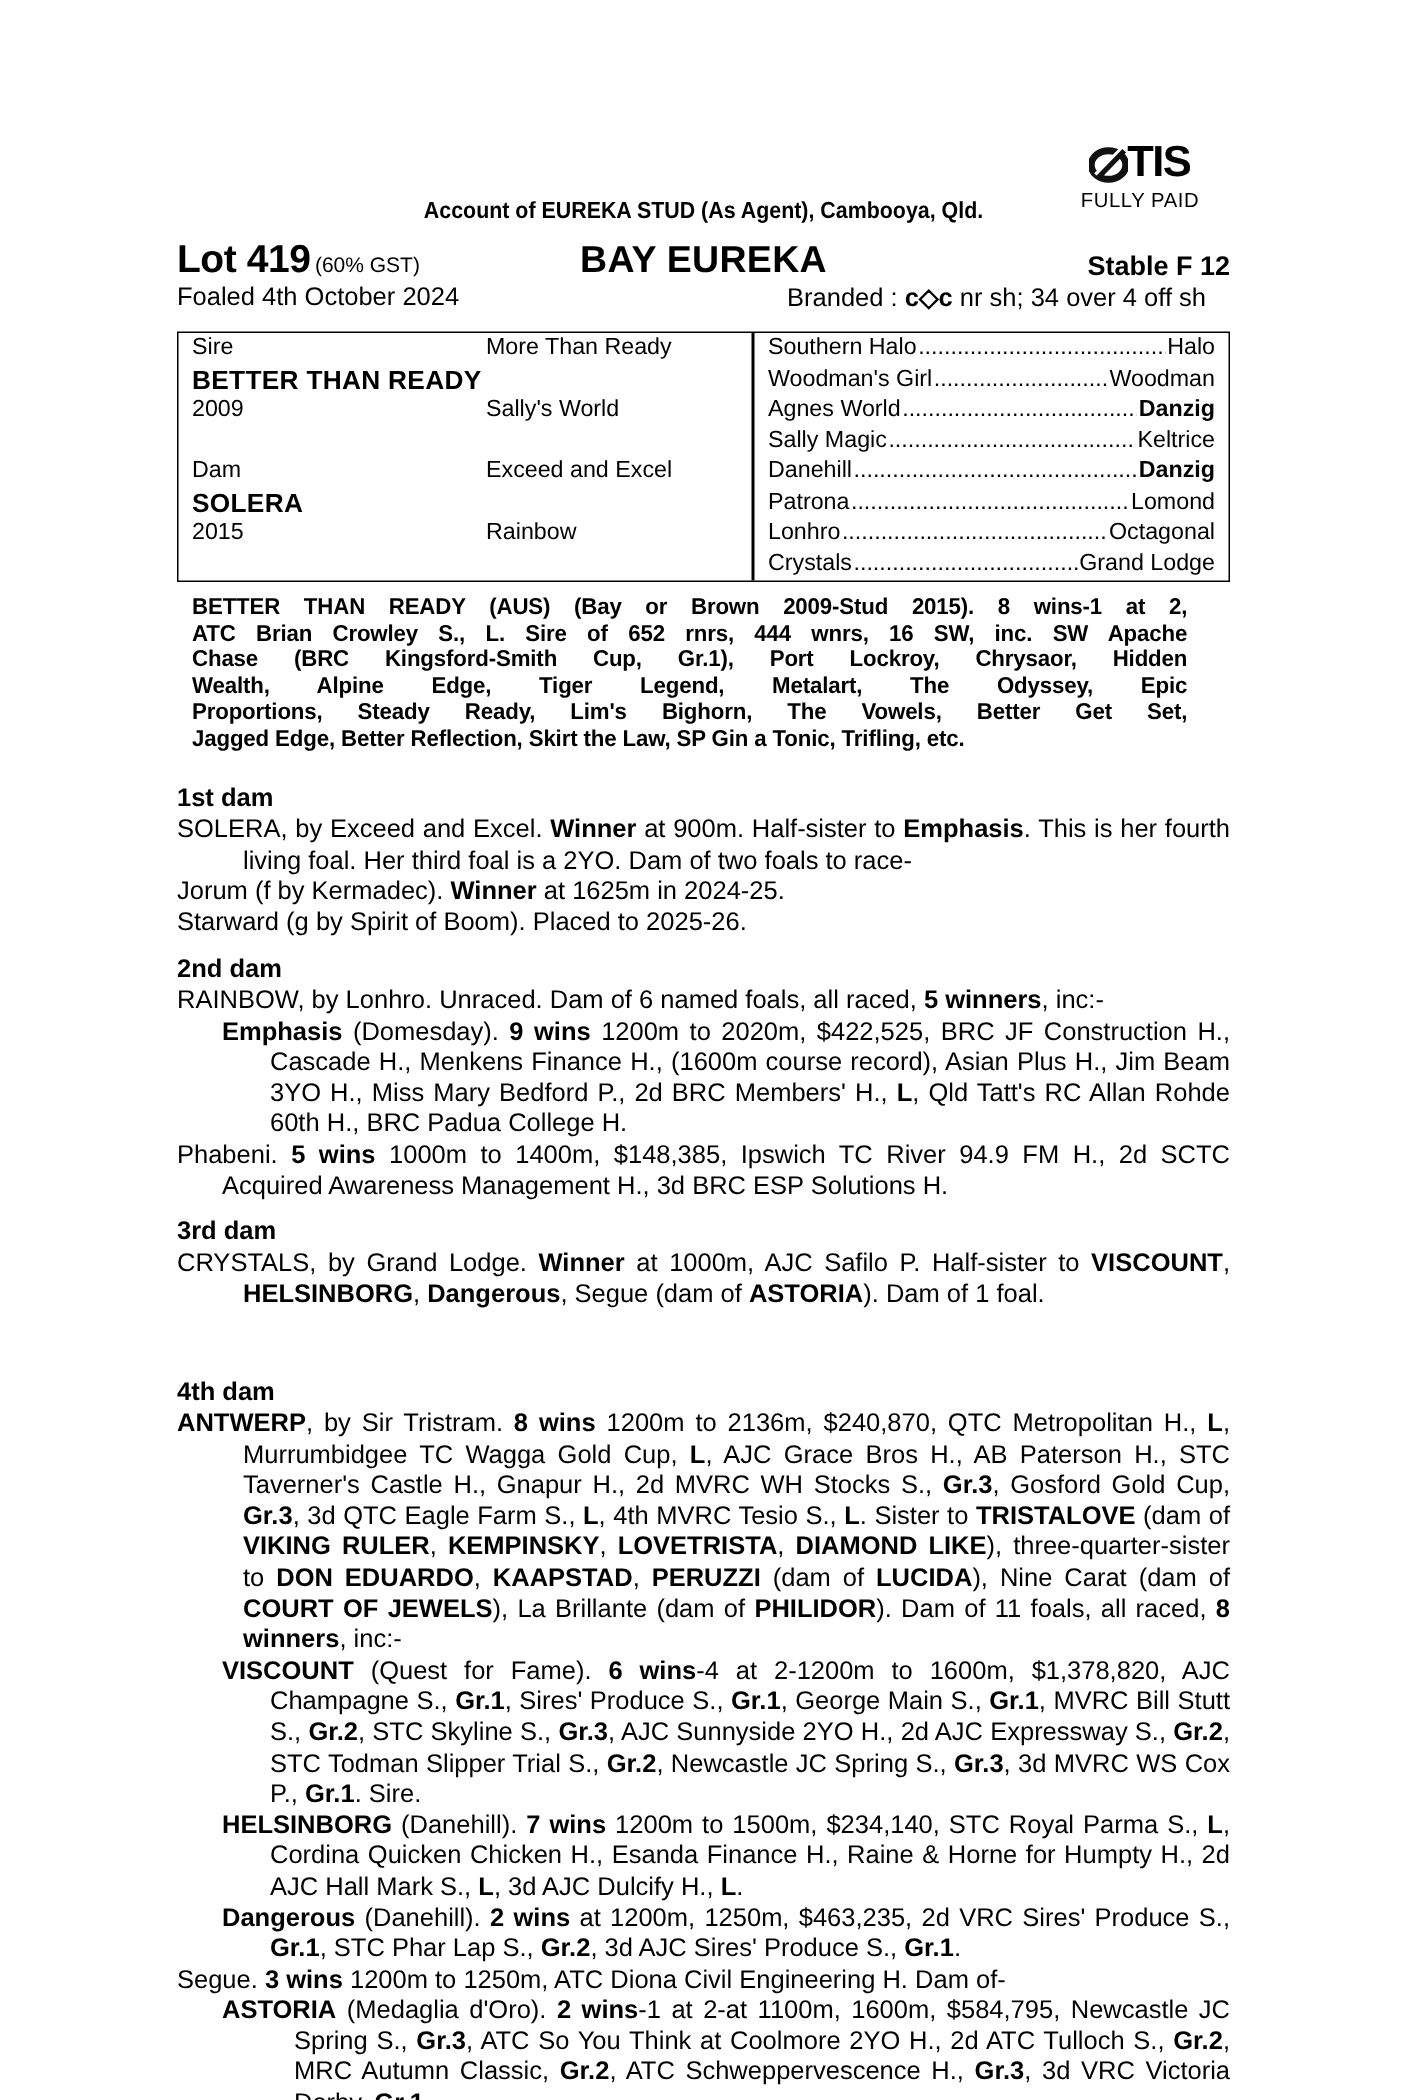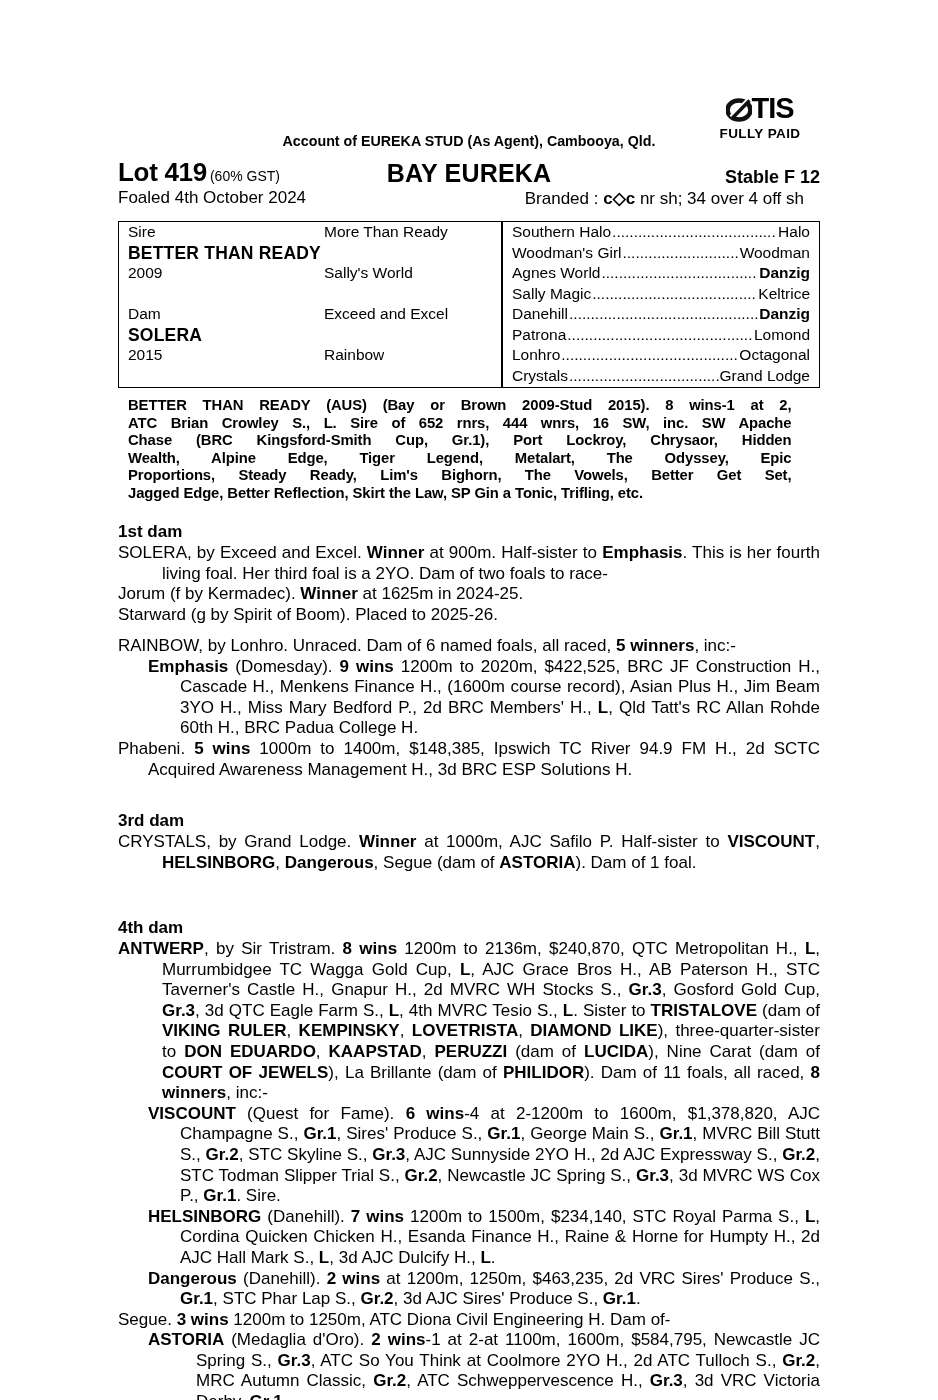--- a/index.html
+++ b/index.html
@@ -22,21 +22,21 @@
     gap:0px; line-height:1;
   }
   .logo-o { display:inline-block; width:26px; height:26px; position:relative; }
   .logo-o svg { display:block; }
   .logo-tis {
     font-weight:bold; font-size:29px; letter-spacing:-1px;
     font-family:"Liberation Sans", sans-serif; line-height:1;
     margin-left:-1px;
   }
   .logo-sub {
-    font-weight:bold; font-size:13.5px; letter-spacing:0.4px;
+    font-weight:normal; font-size:13.5px; letter-spacing:0.4px;
     margin-top:3px; font-family:"Liberation Sans", sans-serif;
   }
 
   .account-line {
     position:absolute; left:0; right:0; top:96px;
     text-align:center;
     font-weight:bold; font-size:15.5px;
     font-family:"Liberation Sans", sans-serif;
     transform:scaleX(0.92); 
   }
@@ -246,20 +246,21 @@
     </div>
 
   <div class="sec" style="top:486px;">
     <div class="sec-title">1st dam</div>
     <div class="para ind-a"><span>SOLERA, by Exceed and Excel. </span><b>Winner</b><span> at 900m. Half-sister to </span><b>Emphasis</b><span>. This is her fourth living foal. Her third foal is a 2YO. Dam of two foals to race-</span></div>
     <div class="para ind-b nj"><span>Jorum (f by Kermadec). </span><b>Winner</b><span> at 1625m in 2024-25.</span></div>
     <div class="para ind-b nj"><span>Starward (g by Spirit of Boom). Placed to 2025-26.</span></div>
   </div>
 
   <div class="sec" style="top:600px;">
+    <div class="sec-title">2nd dam</div>
     <div class="para nj"><span>RAINBOW, by Lonhro. Unraced. Dam of 6 named foals, all raced, </span><b>5 winners</b><span>, inc:-</span></div>
     <div class="para ind-c"><b>Emphasis</b><span> (Domesday). </span><b>9 wins</b><span class="rich"> 1200m to 2020m, $422,525, BRC JF Construction H., Cascade H., Menkens Finance H., (1600m course record), Asian Plus H., Jim Beam 3YO H., Miss Mary Bedford P., 2d BRC Members' H., <b>L</b>, Qld Tatt's RC Allan Rohde 60th H., BRC Padua College H.</span></div>
     <div class="para ind-b"><span>Phabeni.</span><span> </span><b>5 wins</b><span class="rich"> 1000m to 1400m, $148,385, Ipswich TC River 94.9 FM H., 2d SCTC Acquired Awareness Management H., 3d BRC ESP Solutions H.</span></div>
   </div>
 
   <div class="sec" style="top:775px;">
     <div class="sec-title">3rd dam</div>
     <div class="para ind-a"><span>CRYSTALS, by Grand Lodge. </span><b>Winner</b><span> at 1000m, AJC Safilo P. Half-sister to </span><b>VISCOUNT</b>, <b>HELSINBORG</b>, <b>Dangerous</b><span>, Segue (dam of </span><b>ASTORIA</b><span>). Dam of 1 foal.</span></div>
   </div>
 

